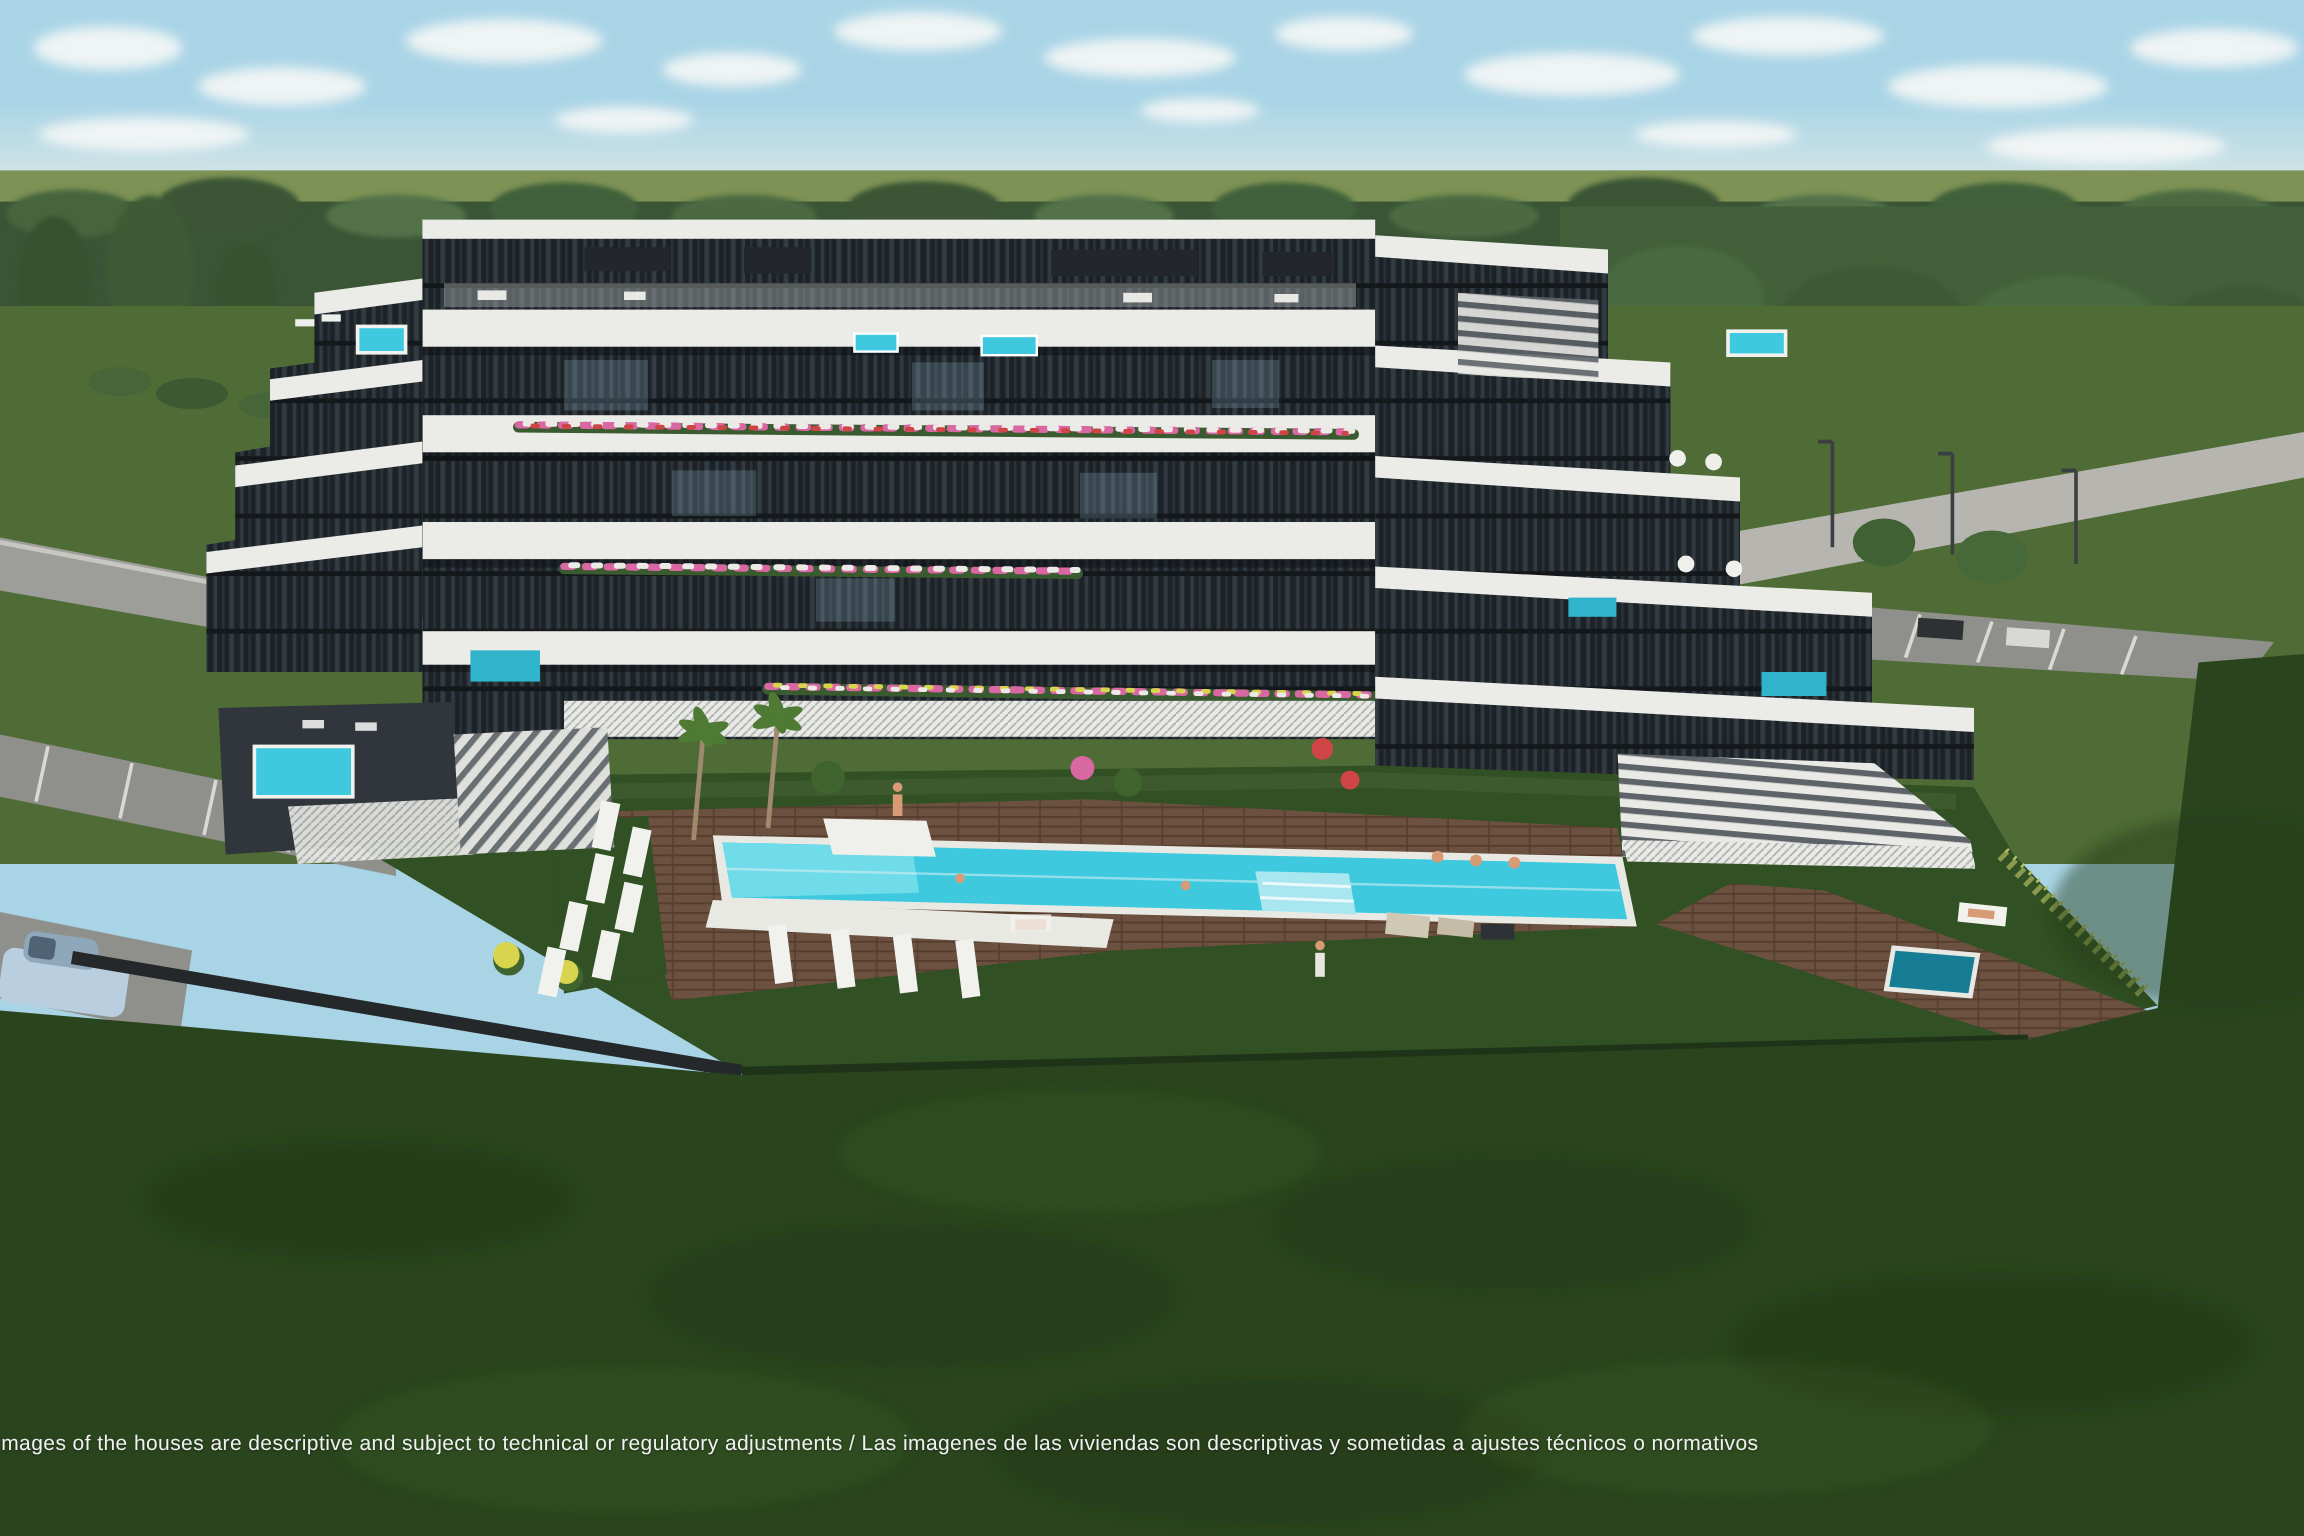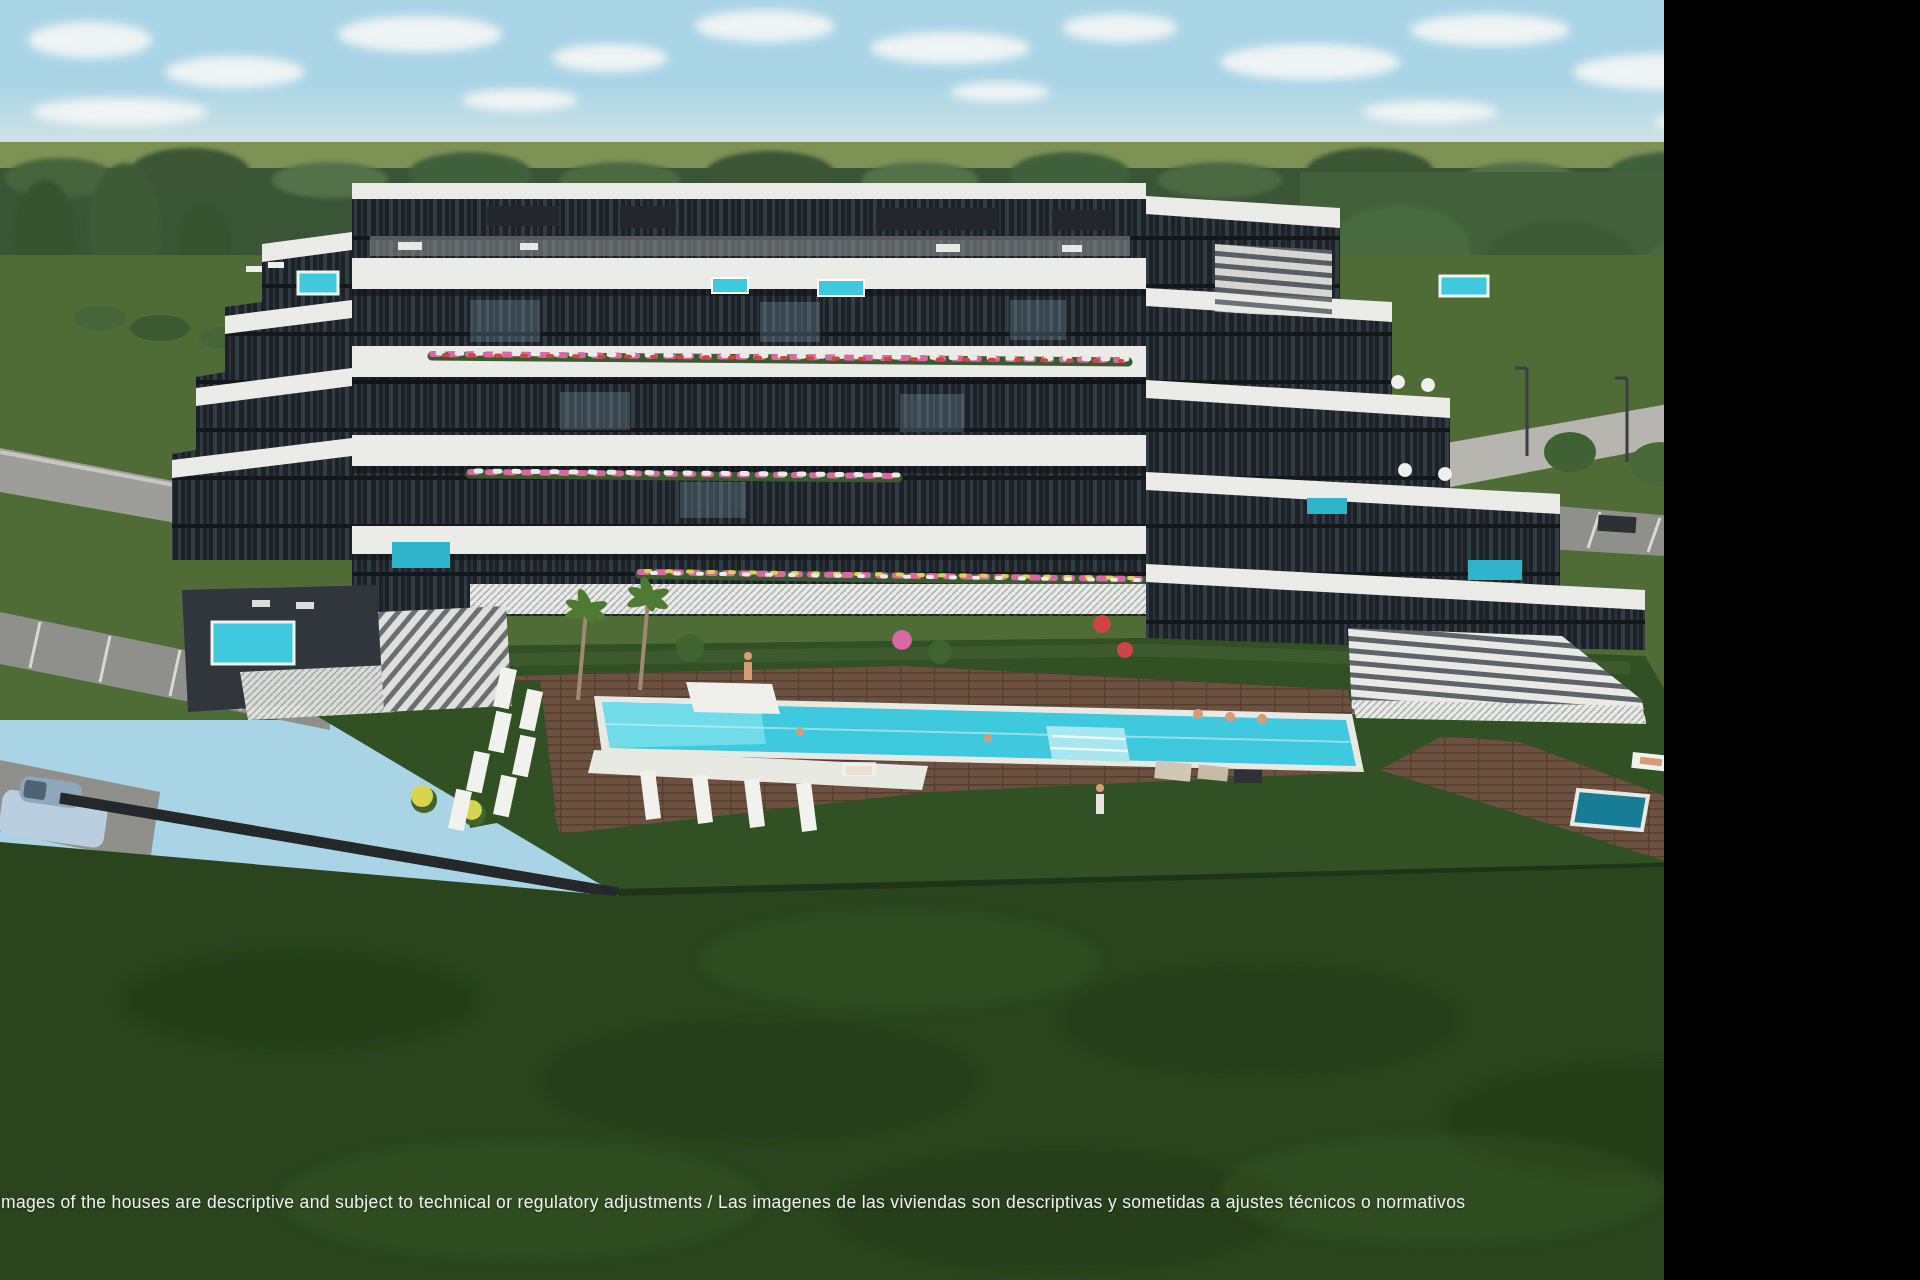--- a/index.html
+++ b/index.html
@@ -1,16 +1,16 @@
 <!DOCTYPE html>
 <html><head>
 <meta charset="utf-8">
 <style>
   html,body{margin:0;padding:0;background:#000;}
-  .scene{position:relative;width:1664px;height:1280px;overflow:hidden;background:#a9d4e6;}
+  .scene{position:relative;width:1920px;height:1280px;overflow:hidden;background:#a9d4e6;}
   .scene svg{position:absolute;left:0;top:0;display:block;}
   .disclaimer{
     position:absolute;left:1px;top:1192px;
     font-family:"Liberation Sans",sans-serif;
     font-size:17.5px;font-weight:500;letter-spacing:.35px;
     color:#f1f1f1;white-space:nowrap;
     text-shadow:0 1px 2px rgba(0,0,0,.45);
   }
 </style>
 </head>

